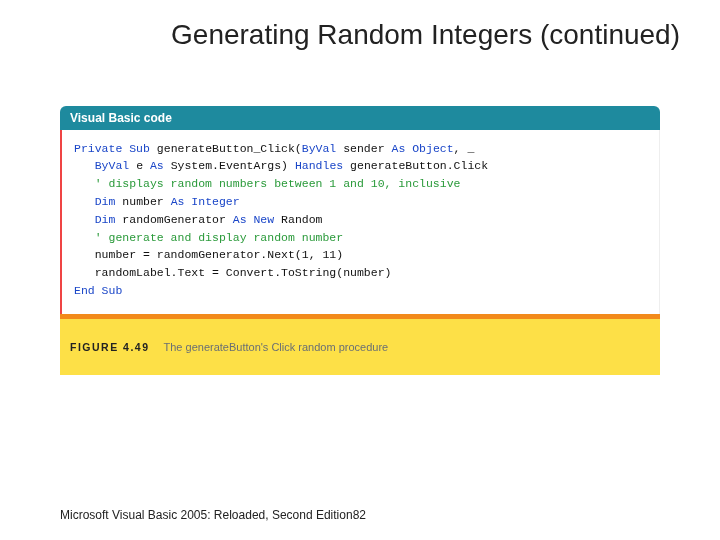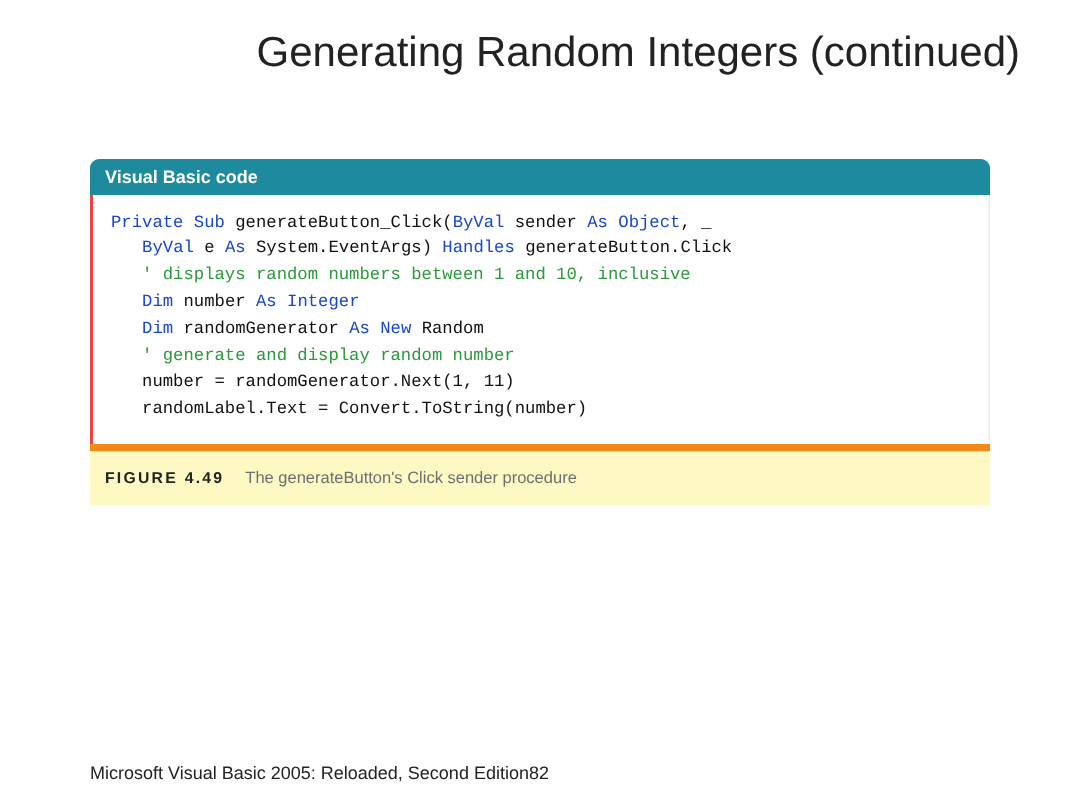--- a/index.html
+++ b/index.html
@@ -41,22 +41,22 @@
     border-right: 1px solid #eee;
   }
   .code-line { white-space: pre; }
   .kw { color: #1a46c8; }
   .cm { color: #2a9a3a; }
   .orange-rule {
     height: 5px;
     background: #f28a1a;
   }
   .caption-bar {
-    background: #fef9c3;
-    padding: 12px 10px;
+    background: #fde047;
+    padding: 22px 10px;
     font-size: 11px;
     color: #6a6f73;
     display: flex;
     align-items: center;
     gap: 14px;
   }
   .fig-label {
     color: #222;
     font-weight: bold;
     letter-spacing: 1.5px;
@@ -84,25 +84,26 @@
     <div class="code-line"><span class="kw">Private Sub</span><span> generateButton_Click(</span><span class="kw">ByVal</span><span> sender </span><span class="kw">As Object</span><span>, _</span></div>
     <div class="code-line"><span>   </span><span class="kw">ByVal</span><span> e </span><span class="kw">As</span><span> System.EventArgs) </span><span class="kw">Handles</span><span> generateButton.Click</span></div>
     <div class="code-line cm">   ' displays random numbers between 1 and 10, inclusive</div>
     <div class="code-line"></div>
     <div class="code-line"><span>   </span><span class="kw">Dim</span><span> number </span><span class="kw">As Integer</span></div>
     <div class="code-line"><span>   </span><span class="kw">Dim</span><span> randomGenerator </span><span class="kw">As New</span><span> Random</span></div>
     <div class="code-line"></div>
     <div class="code-line cm">   ' generate and display random number</div>
     <div class="code-line">   number = randomGenerator.Next(1, 11)</div>
     <div class="code-line">   randomLabel.Text = Convert.ToString(number)</div>
+    <div class="code-line"><span class="kw">End Sub</span></div>
   </div>
 
   <div class="orange-rule"></div>
   <div class="caption-bar">
     <span class="fig-label">FIGURE 4.49</span>
-    <span>The generateButton's Click sender procedure</span>
+    <span>The generateButton's Click random procedure</span>
   </div>
 </div>
 
 <div class="footer">
   <span>Microsoft Visual Basic 2005: Reloaded, Second Edition</span>
   <span>82</span>
 </div>
 
 </body></html>

